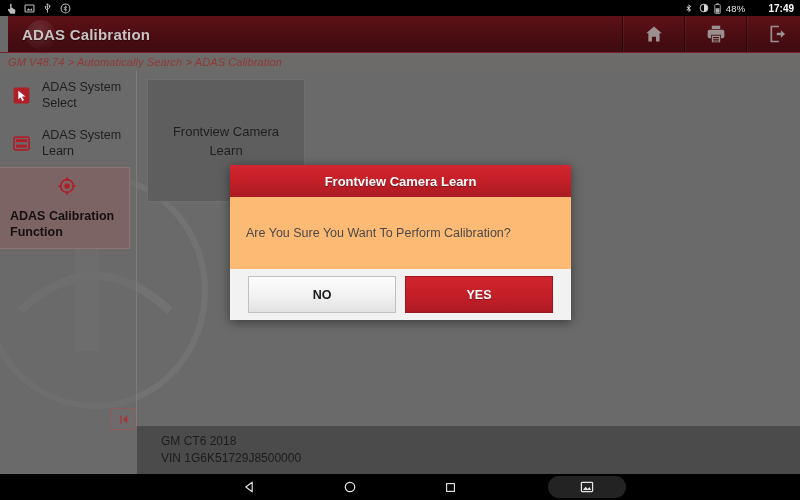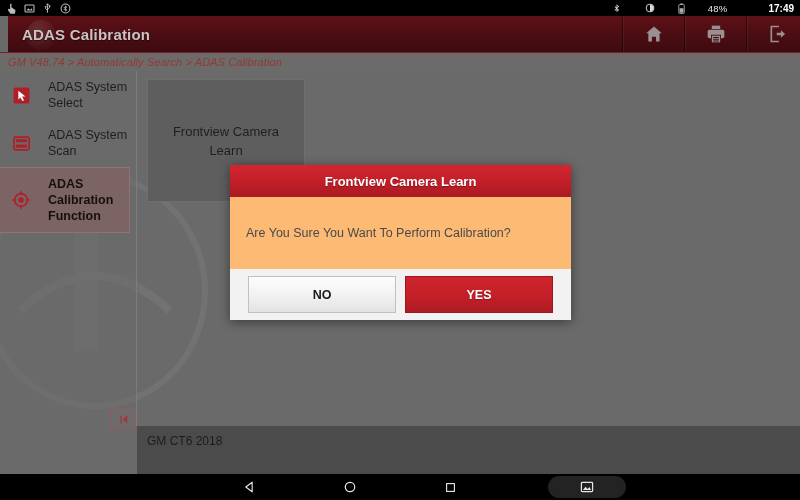--- a/index.html
+++ b/index.html
@@ -19,21 +19,21 @@
   
   #statusbar {
     position: absolute; top: 0; left: 0;
     width: 800px; height: 16px;
     background: #000;
     display: flex; align-items: center;
     padding: 0 6px;
     z-index: 60;
   }
   .sb-left { display: flex; align-items: center; gap: 7px; }
-  .sb-right { margin-left: auto; display: flex; align-items: center; gap: 23px; }
+  .sb-right { margin-left: auto; display: flex; align-items: center; gap: 5px; }
   .sb-ico { display: block; opacity: .85; }
   .sb-text {
     color: #e8e8e8; font-size: 9.5px; letter-spacing: .2px;
     font-family: "Liberation Sans", sans-serif;
   }
   .sb-time { color: #fff; font-size: 10px; font-weight: bold; margin-left: 18px; }
 
   
   #titlebar {
     position: absolute; top: 16px; left: 8px;
@@ -98,33 +98,34 @@
   
   #sidebar {
     position: absolute; left: 0; top: 0;
     width: 137px; height: 355px;
     background: rgba(106,106,106,.45);
     border-right: 1px solid #7c7c7c;
   }
   .side-item {
     position: relative;
     display: flex; align-items: center;
-    gap: 16px;
+    gap: 10px;
     padding: 8px 6px 8px 10px;
     min-height: 44px;
     cursor: pointer;
   }
   .side-item .si-label {
     color: #1e1e1e; font-size: 12.5px; line-height: 16px;
   }
   .side-item.active {
     background: #7c6364;
     border: 1px solid #8d7576;
     border-left: none;
     margin-right: 6px;
+    flex-direction: column;
   }
   .side-item.active .si-label { font-weight: bold; color: #14100f; }
   .si-icon { width: 22px; flex: 0 0 22px; display: flex; justify-content: center; }
   #collapse-btn {
     position: absolute; left: 110px; top: 337px;
     width: 26px; height: 22px;
     border: 1px solid #8e5b5b;
     background: rgba(120,110,110,.25);
     display: flex; align-items: center; justify-content: center;
     cursor: pointer;
@@ -148,21 +149,21 @@
   }
   #func-card span {
     color: #1f1f1f; font-size: 13px; line-height: 19px;
   }
 
   
   #vehicle-info {
     position: absolute; left: 137px; top: 426px;
     width: 663px; height: 48px;
     background: #4b4b4b;
-    padding: 7px 0 0 10px;
+    padding: 7px 0 0 24px;
   }
   #vehicle-info div {
     color: #1c1c1c; font-size: 12px; line-height: 17px;
   }
 
   
   #overlay {
     position: absolute; left: 0; top: 0;
     width: 800px; height: 474px;
     z-index: 70;
@@ -332,21 +333,21 @@
       </div>
 
       <div class="side-item">
         <span class="si-icon">
           <svg width="19" height="19" viewBox="0 0 24 24">
               <rect x="2.5" y="4" width="19" height="16" rx="2" fill="none" stroke="#b01f28" stroke-width="2.2"></rect>
               <rect x="5" y="6.5" width="14" height="3.8" fill="#b01f28"></rect>
               <rect x="5" y="13.4" width="14" height="3.8" fill="#b01f28"></rect>
             </svg>
         </span>
-        <span class="si-label">ADAS System Scan</span>
+        <span class="si-label">ADAS System Learn</span>
       </div>
 
       <div class="side-item active">
         <span class="si-icon">
           <svg width="20" height="20" viewBox="0 0 24 24">
               <circle cx="12" cy="12" r="7.6" fill="none" stroke="#b01f28" stroke-width="2"></circle>
               <circle cx="12" cy="12" r="3.2" fill="#b01f28"></circle>
               <path stroke="#b01f28" stroke-width="2" d="M12 1.4v4M12 18.6v4M1.4 12h4M18.6 12h4"></path>
             </svg>
         </span>
@@ -364,20 +365,21 @@
 
     <div id="content">
       <div id="func-card">
         <span>Frontview Camera Learn</span>
       </div>
     </div>
   </div>
 
   <div id="vehicle-info">
     <div>GM CT6 2018</div>
+    <div>VIN 1G6K51729J8500000</div>
   </div>
 
   <div id="overlay">
     <div id="dialog">
       <div id="dialog-title">
         <span>Frontview Camera Learn</span>
       </div>
       <div id="dialog-body">
         <span>Are You Sure You Want To Perform Calibration?</span>
       </div>

